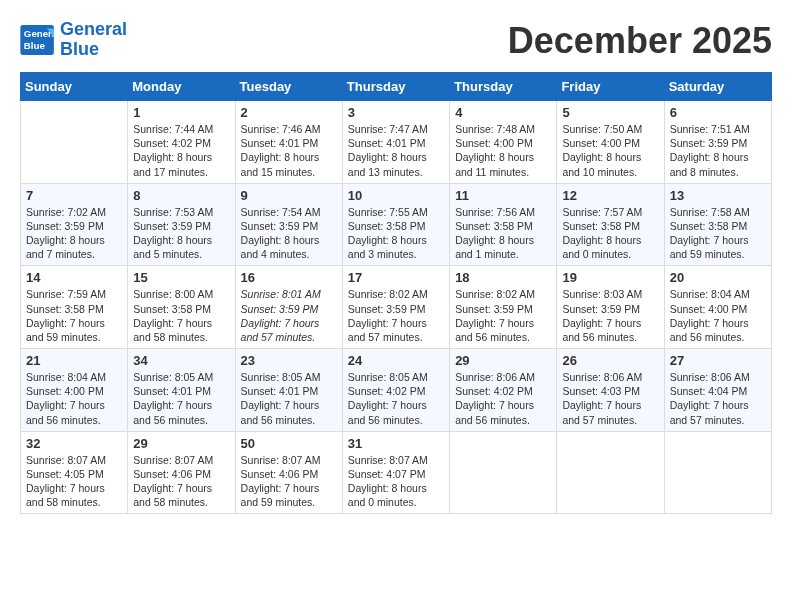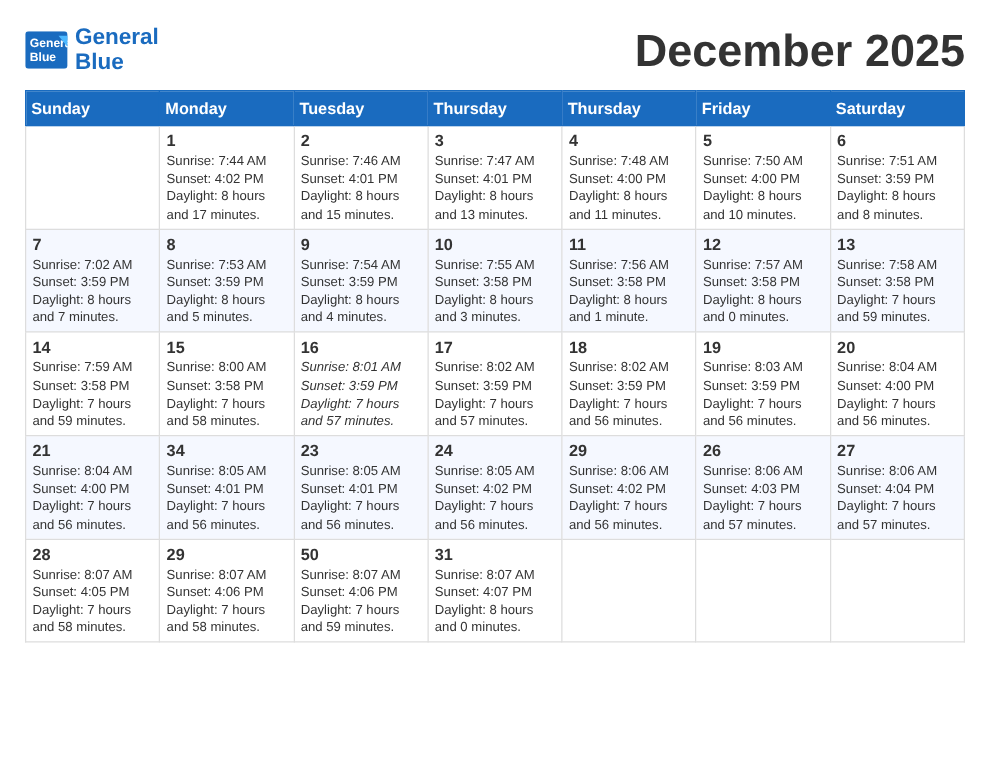--- a/index.html
+++ b/index.html
@@ -322,21 +322,21 @@
         <td>
           <span class="day-num">27</span>
           <div class="day-info" style="white-space: pre-line;">Sunrise: 8:06 AM
 Sunset: 4:04 PM
 Daylight: 7 hours
 and 57 minutes.</div>
         </td>
       </tr>
       <tr>
         <td>
-          <span class="day-num">28</span>
+          <span class="day-num">32</span>
           <div class="day-info" style="white-space: pre-line;">Sunrise: 8:07 AM
 Sunset: 4:05 PM
 Daylight: 7 hours
 and 58 minutes.</div>
         </td>
         <td>
           <span class="day-num">29</span>
           <div class="day-info" style="white-space: pre-line;">Sunrise: 8:07 AM
 Sunset: 4:06 PM
 Daylight: 7 hours

